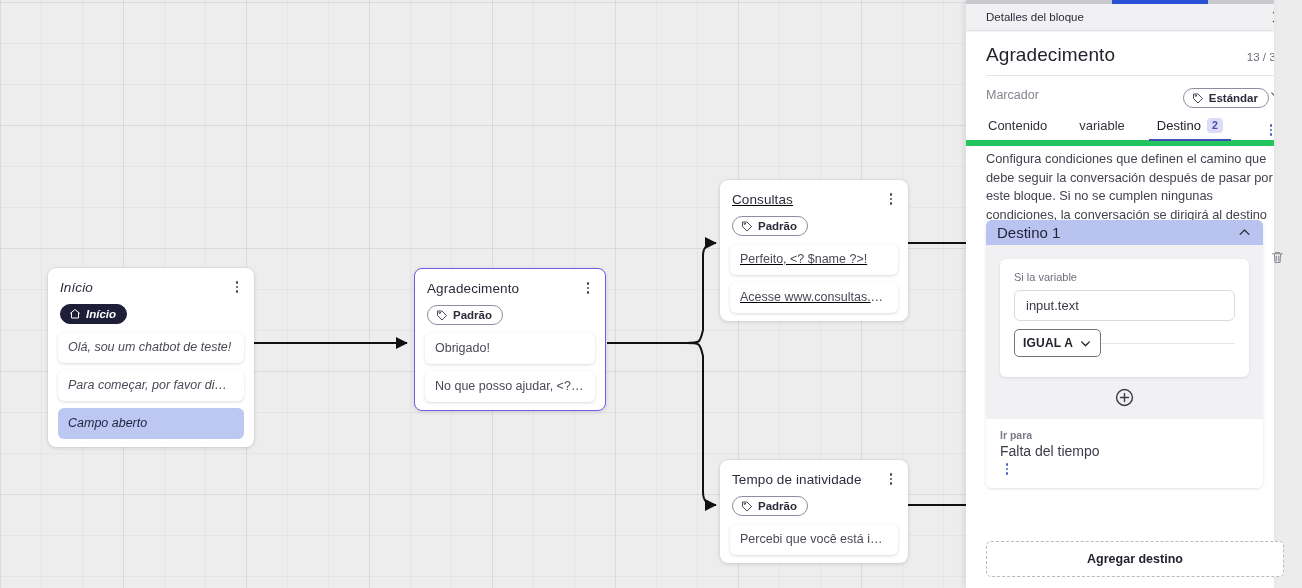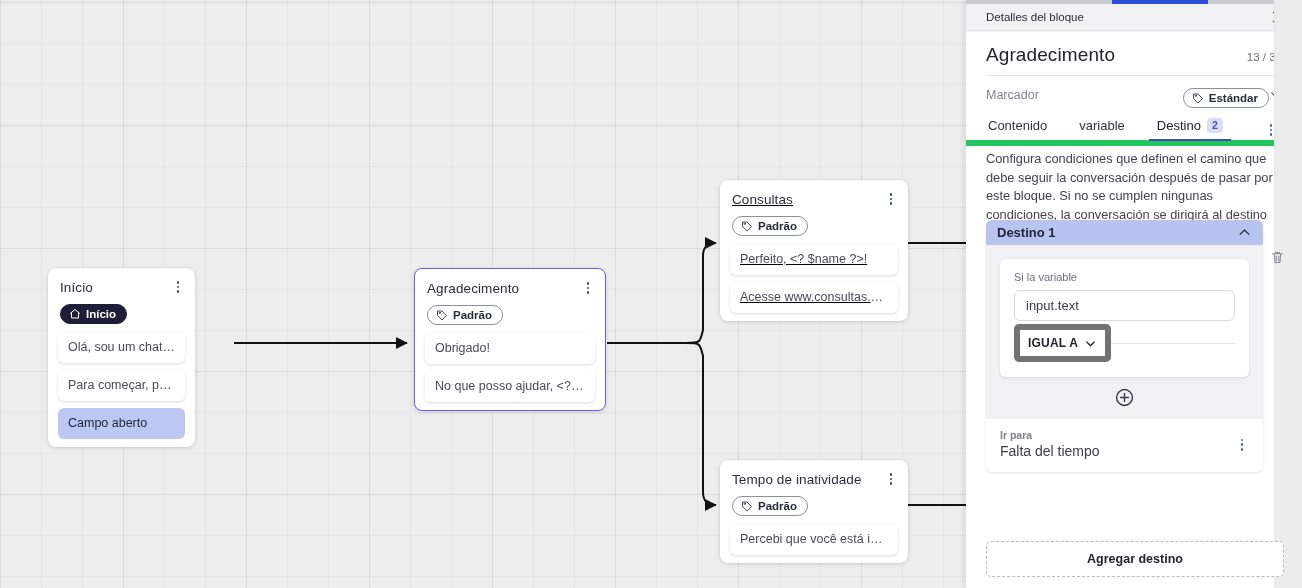--- a/index.html
+++ b/index.html
@@ -135,44 +135,44 @@
 
   .dest-card{
     position:absolute;left:20px;top:188px;width:277px;
     border-radius:6px;overflow:hidden;background:#f1f1f3;
     box-shadow:0 1px 3px rgba(16,24,40,0.13);
   }
   .dest-head{
     height:25px;background:#b8c4ef;display:flex;align-items:center;
     justify-content:space-between;padding:0 11px;box-sizing:border-box;
   }
-  .dest-head-title{font-size:13px;color:#23233a;font-weight:700;}
+  .dest-head-title{font-size:15px;color:#23233a;font-weight:400;}
   .dest-body{padding:14px 14px 12px 14px;}
   .cond-box{
     background:#fff;border-radius:6px;padding:12px 14px 14px 14px;
     box-shadow:0 1px 3px rgba(16,24,40,0.10);
   }
   .cond-label{font-size:11px;color:#6f6f7c;margin-bottom:7px;}
   .field{
     border:1px solid #d9d9e0;border-radius:6px;height:31px;
     display:flex;align-items:center;padding:0 11px;box-sizing:border-box;
     font-size:13px;color:#3a3a48;background:#fff;
   }
   .op-row{position:relative;height:26px;margin:9px 0 7px 0;display:flex;align-items:center;}
   .op-line{position:absolute;left:0;right:0;top:13px;height:1px;background:#e6e6ea;}
   .op-pill{
-    position:relative;border:6px solid #737373;border-radius:5px;background:#fff;
+    position:relative;border:1px solid #737373;border-radius:5px;background:#fff;
     height:26px;display:inline-flex;align-items:center;gap:6px;padding:0 8px;
     font-size:12px;color:#23232e;font-weight:700;letter-spacing:.2px;
   }
   .plus-wrap{display:flex;justify-content:center;padding-top:11px;}
   .plus{width:19px;height:19px;cursor:pointer;}
   .goto{
     background:#fff;padding:9px 14px 11px 14px;display:flex;
-    align-items:center;justify-content:space-between;
+    justify-content:space-between;flex-direction:column;
   }
   .goto-label{font-size:10.5px;color:#7d7d8a;font-weight:700;line-height:14px;}
   .goto-value{font-size:14px;color:#3b3b49;line-height:19px;}
   .trash{position:absolute;left:1270px;top:249px;width:15px;height:17px;cursor:pointer;}
 
   .add-dest{
     position:absolute;left:986px;top:541px;width:298px;height:36px;
     border:1px dashed #b9b9c4;border-radius:5px;background:#fff;
     display:flex;align-items:center;justify-content:center;
     font-size:12.5px;color:#23232e;font-weight:700;cursor:pointer;box-sizing:border-box;
@@ -197,21 +197,21 @@
       <path d="M607,343 L686,343" stroke="#111111" stroke-width="2" fill="none"></path>
 
       <path d="M686,343 C700,343 700,343 703,330 L703,256 C703,246 708,243 716,243" stroke="#111111" stroke-width="2" fill="none" marker-end="url(#arrow)"></path>
 
       <path d="M686,343 C700,343 700,343 703,356 L703,492 C703,502 708,505 716,505" stroke="#111111" stroke-width="2" fill="none" marker-end="url(#arrow)"></path>
 
       <path d="M908,243 L966,243" stroke="#111111" stroke-width="2" fill="none"></path>
       <path d="M908,505 L966,505" stroke="#111111" stroke-width="2" fill="none"></path>
     </svg>
 
-    <div class="node" style="left:48px;top:268px;width:147px;">
+    <div class="node" style="left:48px;top:268px;width:206px;font-style:italic;">
       <div class="node-head">
         <div class="node-title">Início</div>
         <div class="kebab">
             <i></i>
             <i></i>
             <i></i>
           </div>
       </div>
       <div class="tagrow">
         <span class="tag dark">

